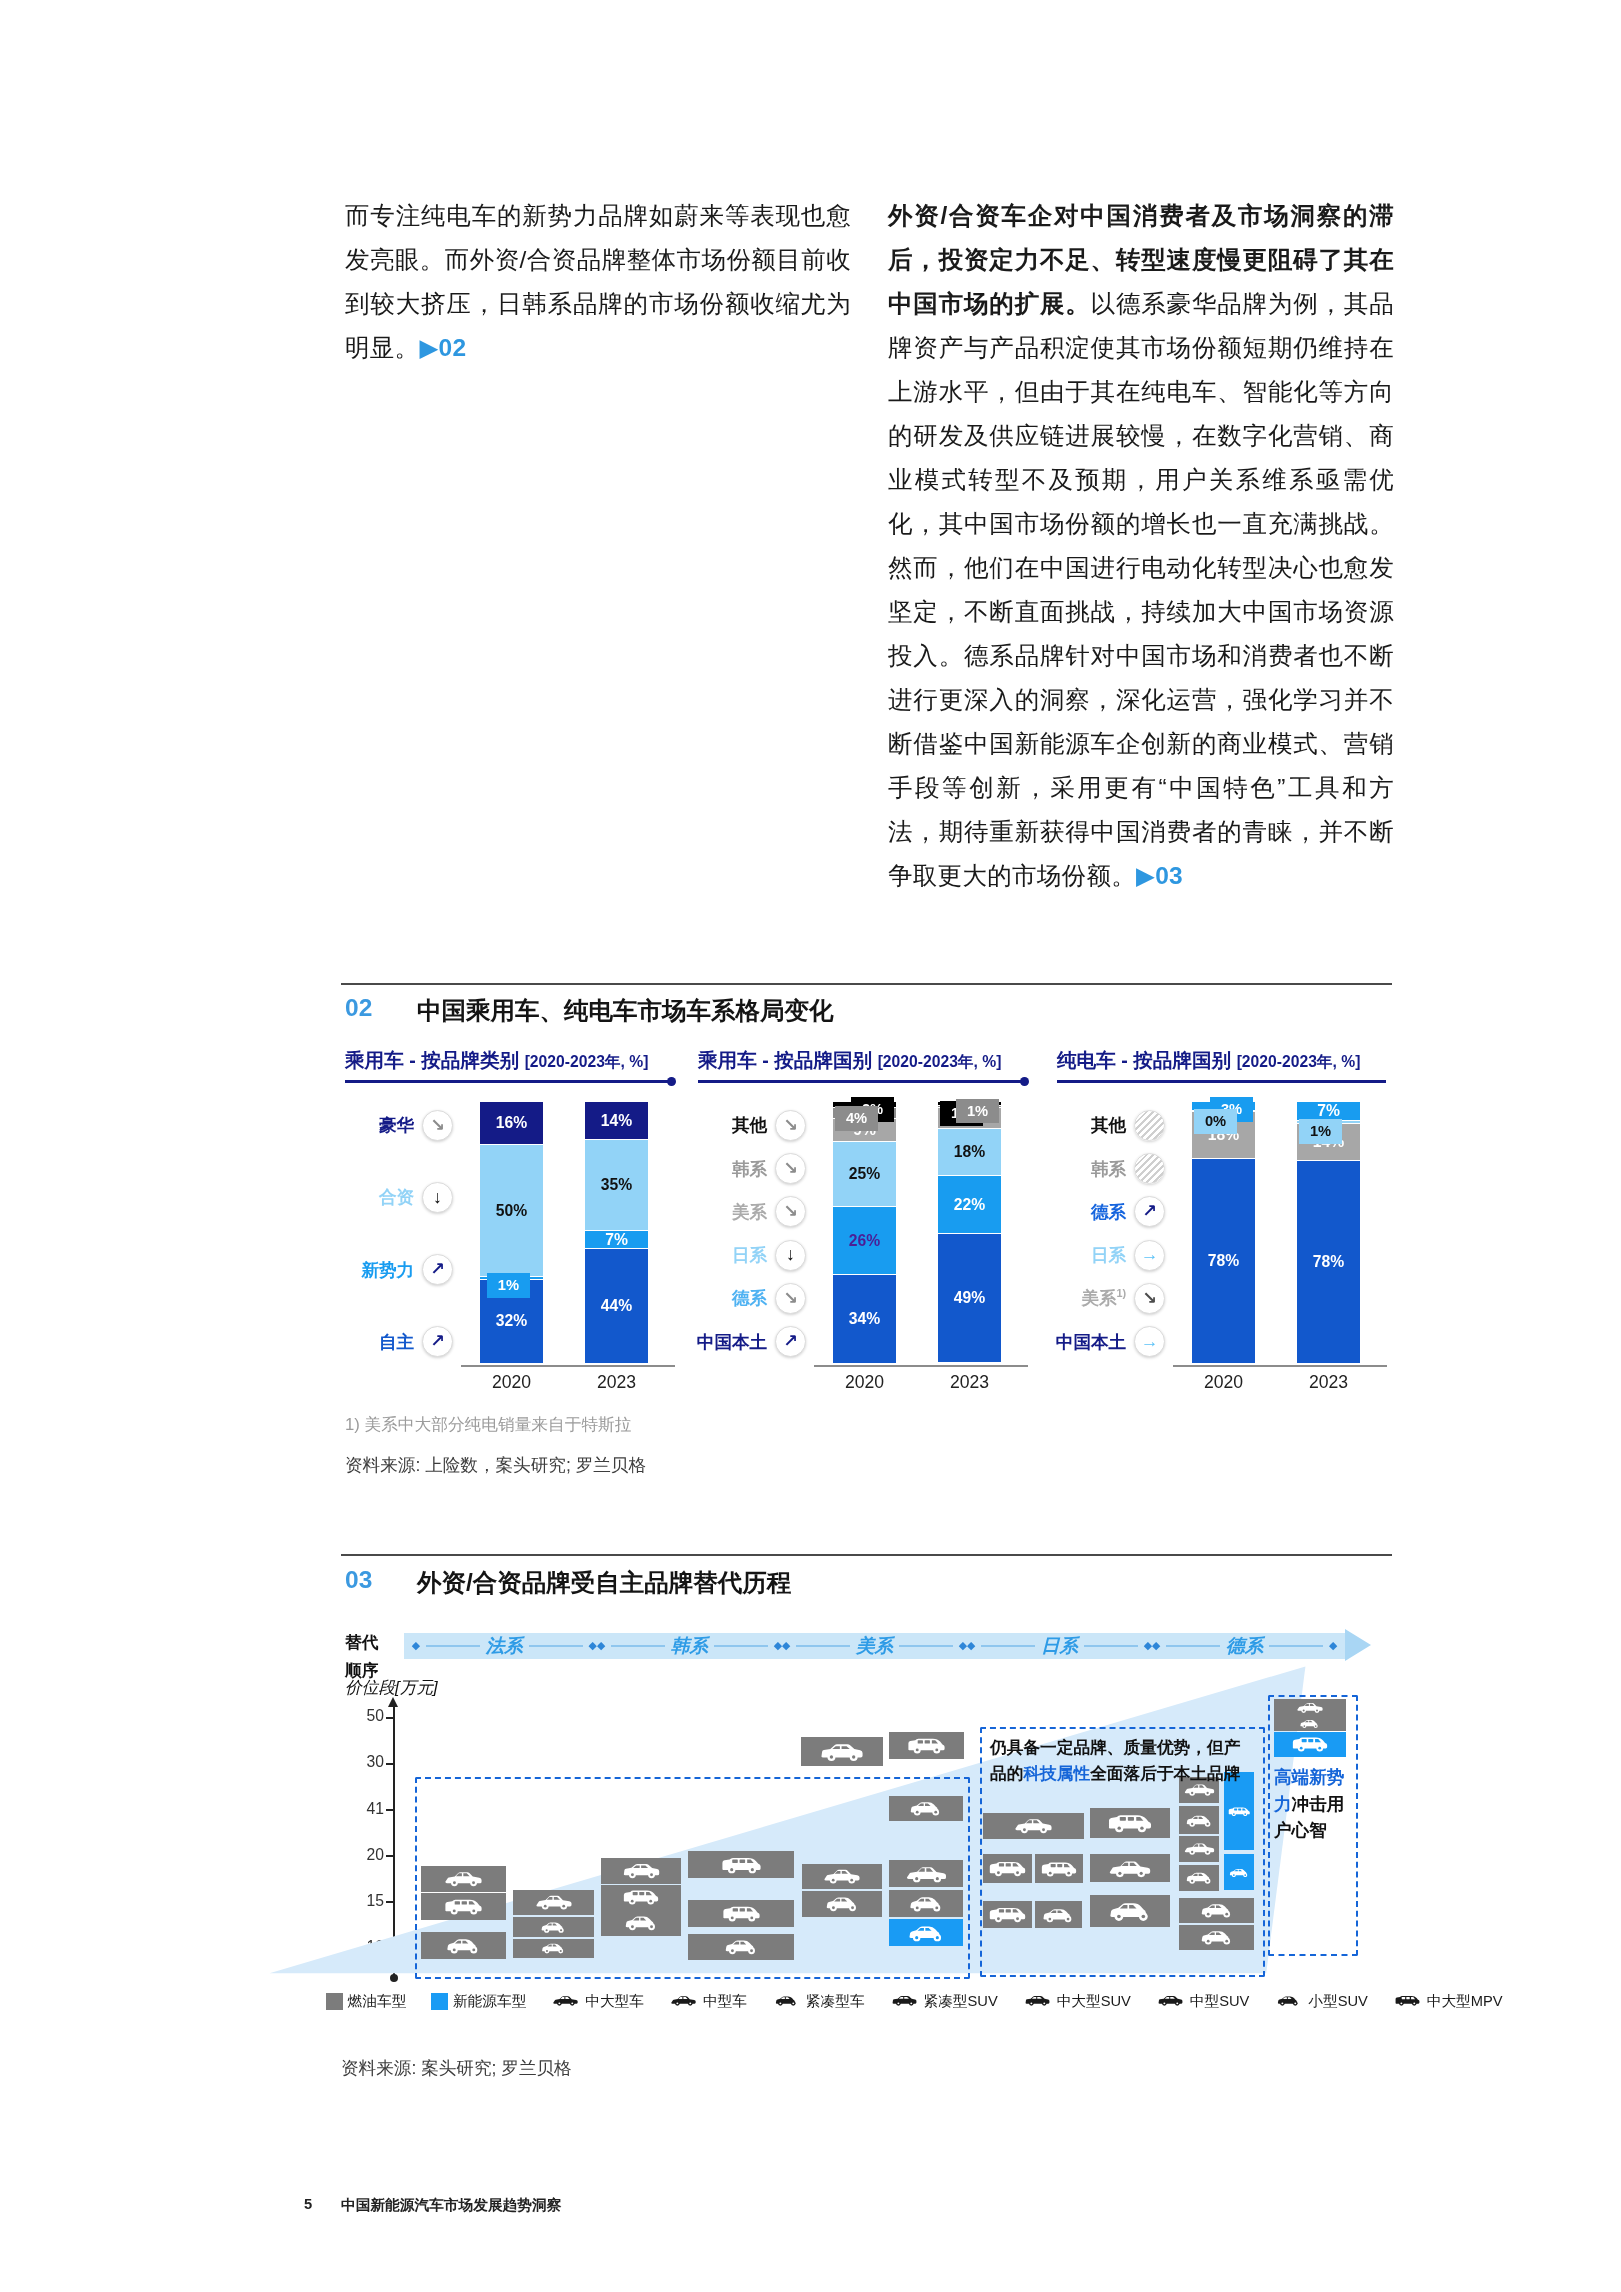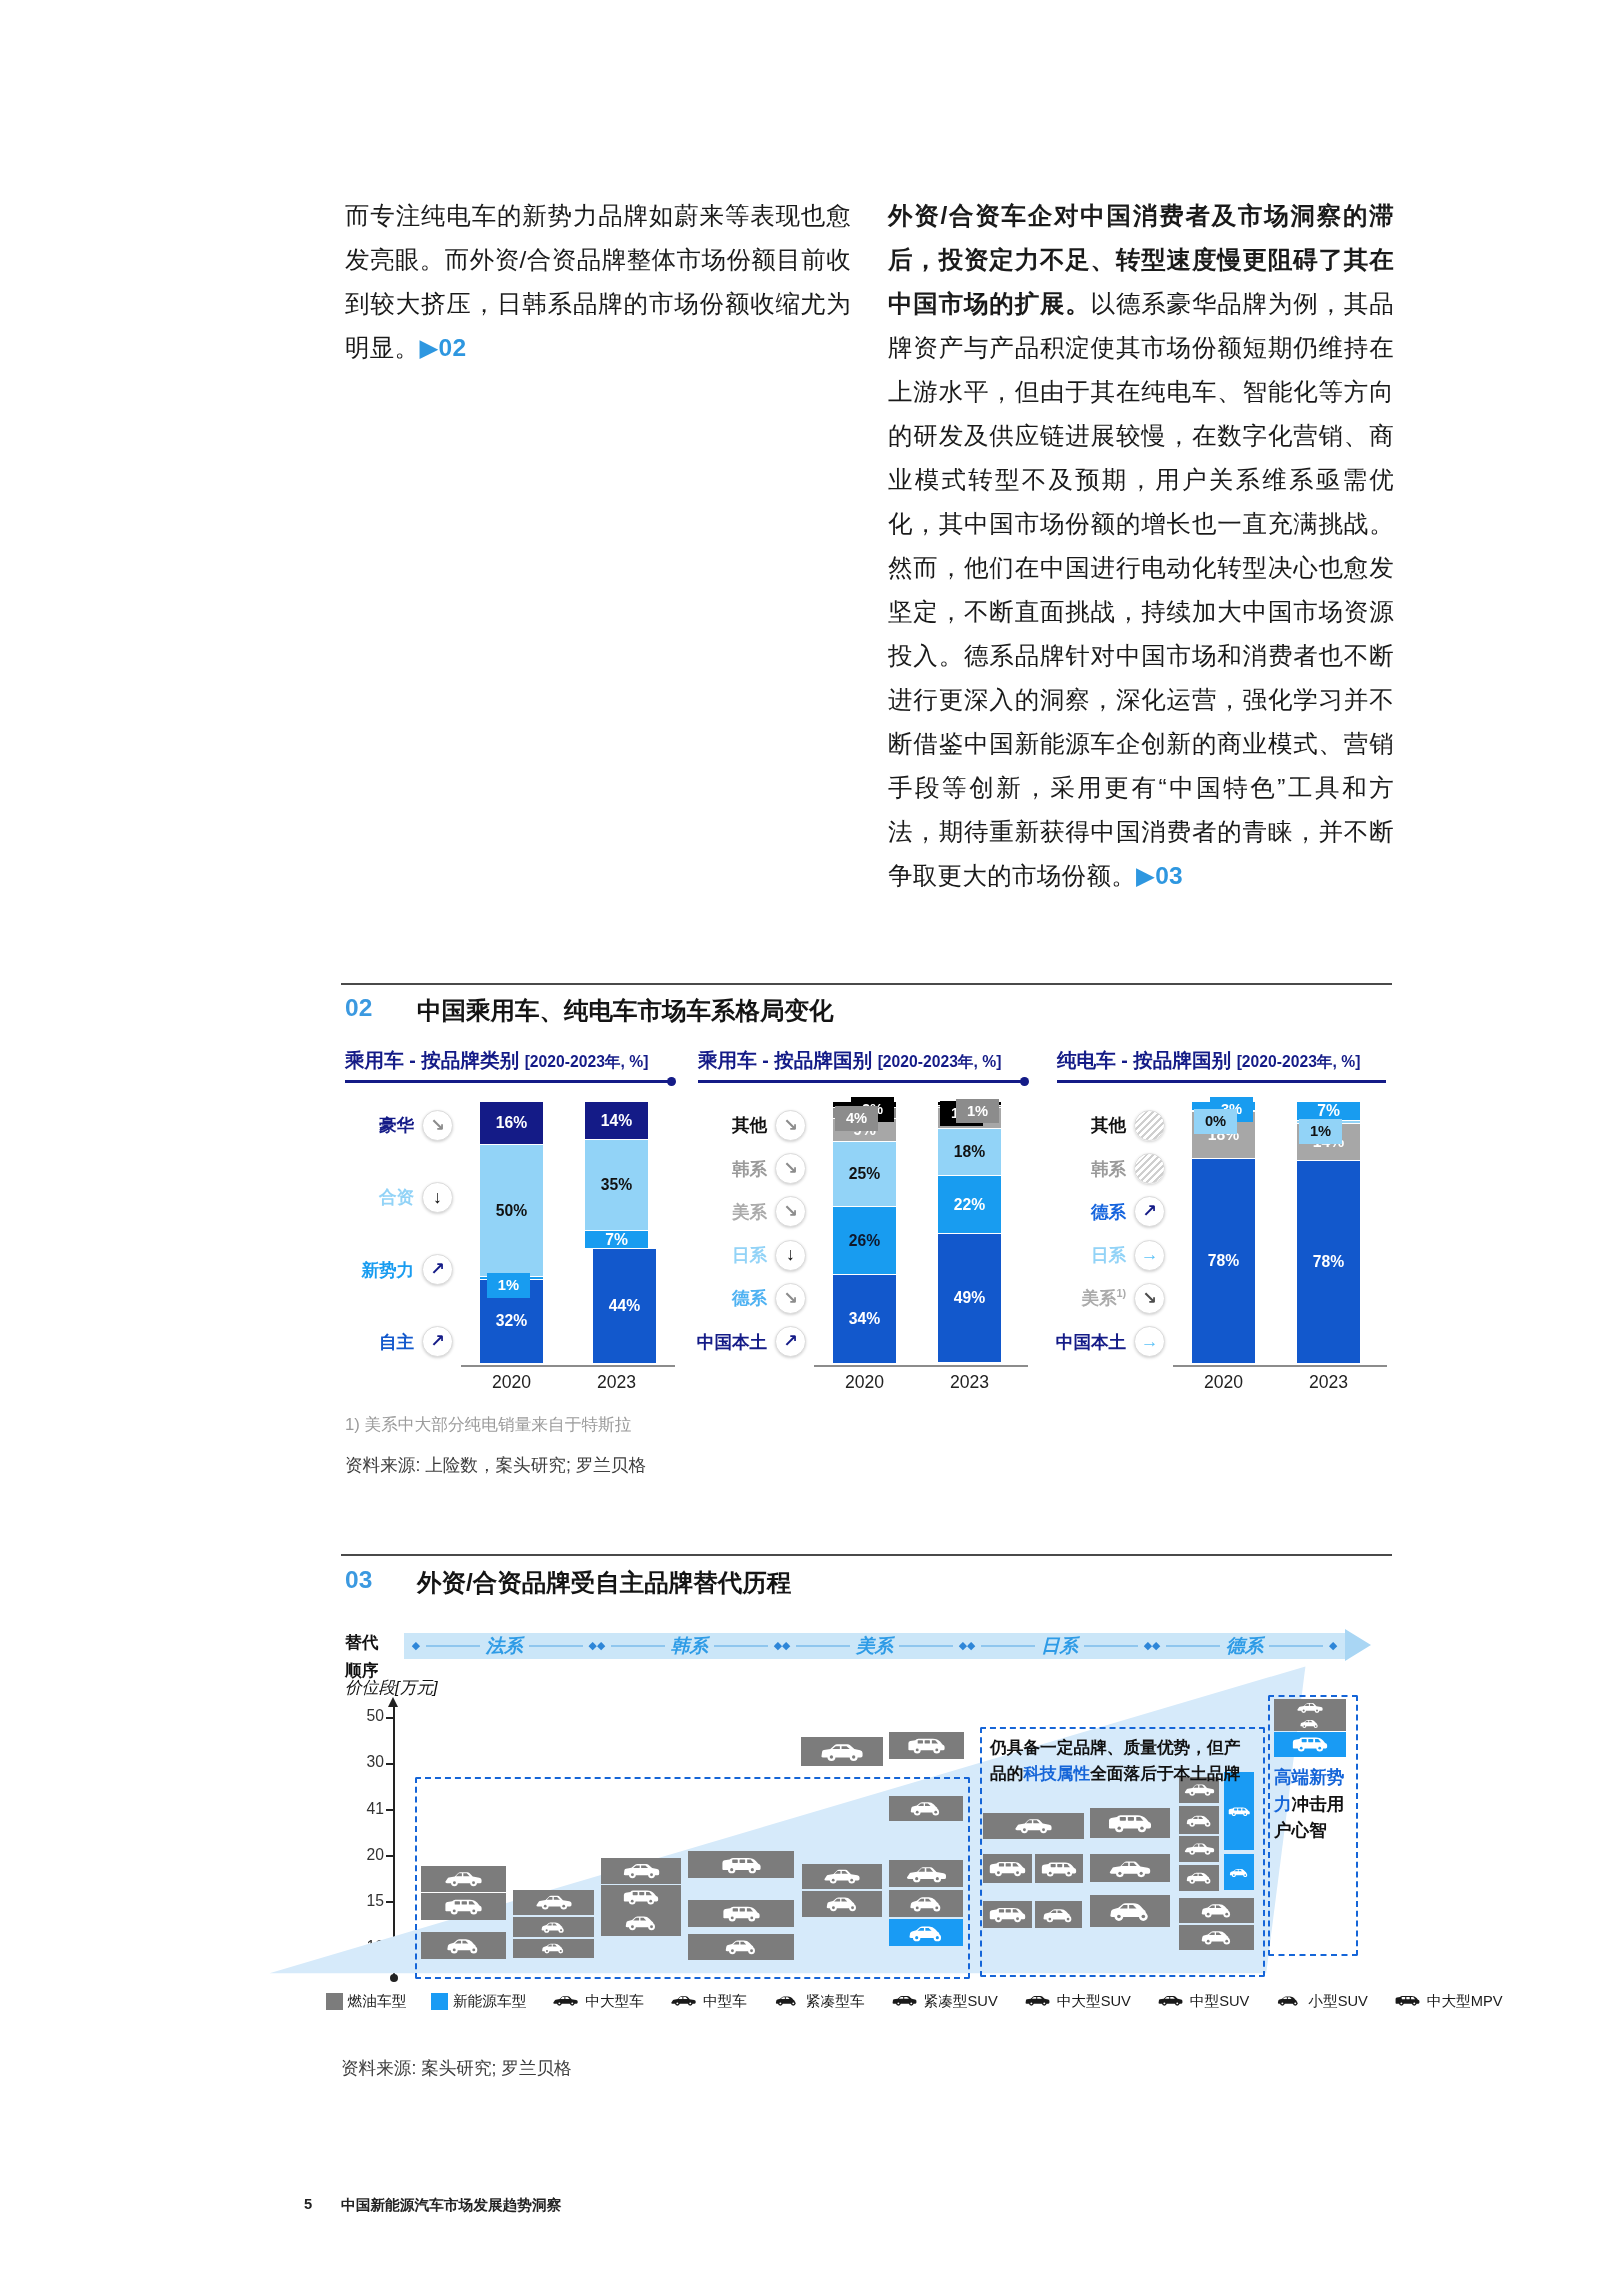--- a/index.html
+++ b/index.html
@@ -140,21 +140,21 @@
             <div class="seg" style="height: 84px; background: rgb(18, 88, 204); color: rgb(255, 255, 255);">32%</div>
             <div class="callout" style="background: rgb(24, 156, 240); color: rgb(255, 255, 255); left: 6.9px; top: 171px;">1%</div>
           </div>
           <div class="cat">2020</div>
         </div>
         <div class="bar-wrap">
           <div class="bar">
             <div class="seg" style="height: 37px; background: rgb(20, 27, 135); color: rgb(255, 255, 255);">14%</div>
             <div class="seg" style="height: 91px; background: rgb(146, 211, 247); color: rgb(17, 17, 17);">35%</div>
             <div class="seg" style="height: 18px; background: rgb(24, 156, 240); color: rgb(255, 255, 255);">7%</div>
-            <div class="seg" style="height: 115px; background: rgb(18, 88, 204); color: rgb(255, 255, 255); margin-left: 8px;">44%</div>
+            <div class="seg" style="height: 115px; background: rgb(18, 88, 204); color: rgb(255, 255, 255);">44%</div>
           </div>
           <div class="cat">2023</div>
         </div>
       </div>
     <div class="p-baseline"></div>
   </div>
   <div class="panel" style="left:698px" id="panel-1">
     <div class="p-header"><span class="p-title">乘用车 - 按品牌国别</span> <span class="p-range">[2020-2023年, %]</span></div>
     <div class="p-underline has-dot"></div>
     <div class="p-legend">
@@ -195,21 +195,21 @@
           </span>
         </div>
       </div>
     <div class="p-bars">
         <div class="bar-wrap">
           <div class="bar">
             <div class="seg" style="height: 5.2px; background: rgb(0, 0, 0);"></div>
             <div class="seg" style="height: 10.4px; background: rgb(140, 140, 140);"></div>
             <div class="seg" style="height: 23.5px; background: rgb(167, 167, 167); color: rgb(255, 255, 255);">9%</div>
             <div class="seg" style="height: 65px; background: rgb(146, 211, 247); color: rgb(17, 17, 17);">25%</div>
-            <div class="seg" style="height: 68px; background: rgb(24, 156, 240); color: #0f172a;">26%</div>
+            <div class="seg" style="height: 68px; background: rgb(24, 156, 240); color: #4c1d95;">26%</div>
             <div class="seg" style="height: 89px; background: rgb(18, 88, 204); color: rgb(255, 255, 255);">34%</div>
             <div class="callout" style="background: rgb(0, 0, 0); color: rgb(255, 255, 255); right: 2px; top: -4.9px;">2%</div>
             <div class="callout" style="background: rgb(140, 140, 140); color: rgb(255, 255, 255); left: 2px; top: 4.2px;">4%</div>
           </div>
           <div class="cat">2020</div>
         </div>
         <div class="bar-wrap">
           <div class="bar">
             <div class="seg" style="height: 2.6px; background: rgb(0, 0, 0);"></div>
             <div class="seg" style="height: 2.6px; background: rgb(140, 140, 140);"></div>

